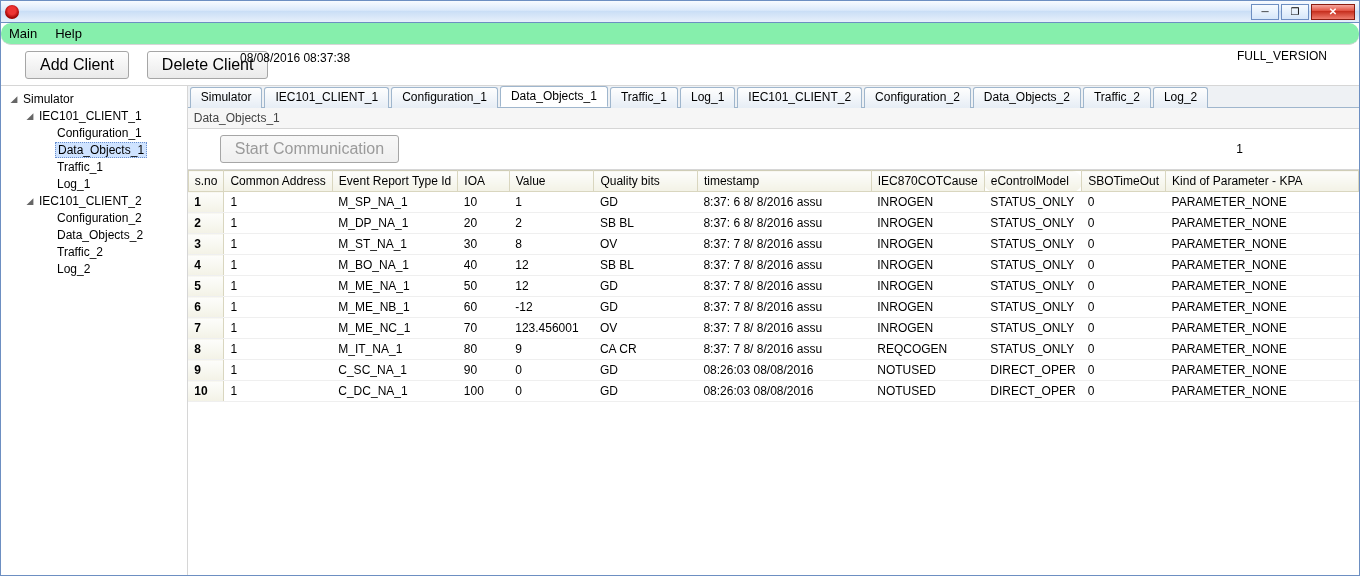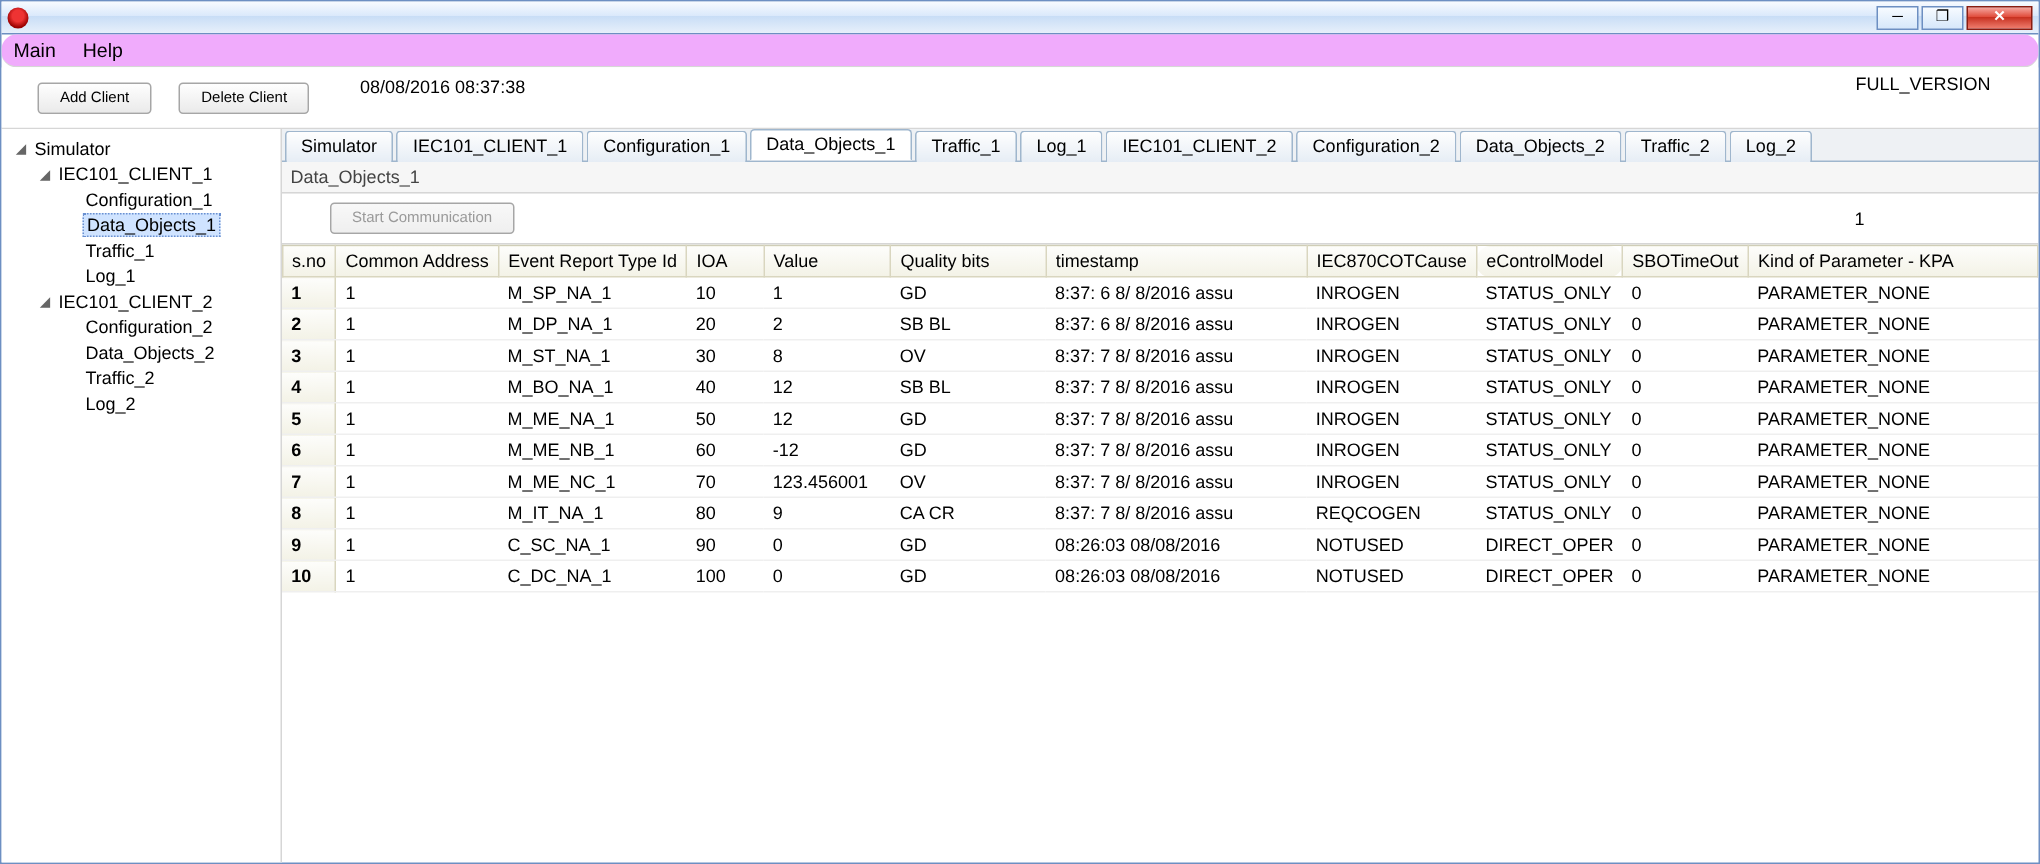--- a/index.html
+++ b/index.html
@@ -38,21 +38,21 @@
     font-size: 10px; line-height: 1;
   }
   .win-btn.close {
     width: 44px;
     background: linear-gradient(#f5a7a0,#e04b3a 45%,#c7301f 46%,#ef7d6e);
     border-color: #8a1c10; color: #fff; font-weight: bold;
   }
   
   .menu-bar {
     height: 22px;
-    background: #f0abfc;
+    background: #86efac;
     border-bottom: 1px solid #d6d6d6;
     display: flex; align-items: center;
     padding: 0 8px; gap: 18px;
     font-size: 13px;
     border-radius: 10px;
   }
   .menu-bar span { cursor: default; }
   
   .toolbar {
     height: 40px;
@@ -60,21 +60,21 @@
     display: flex; align-items: center;
     padding: 0 8px;
     position: relative;
   }
   .btn {
     background: linear-gradient(#fefefe,#eaeaea);
     border: 1px solid #a6a6a6;
     border-radius: 3px;
     padding: 4px 14px;
     margin: 0 6px 0 12px;
-    font-size: 10px;
+    font-size: 16px;
     cursor: pointer;
   }
   .btn:first-child { margin-left: 16px; }
   .toolbar .datetime {
     position: absolute; left: 239px; top: 6px; font-size: 12px;
   }
   .toolbar .version {
     position: absolute; right: 32px; top: 4px; font-size: 12px;
   }
   

